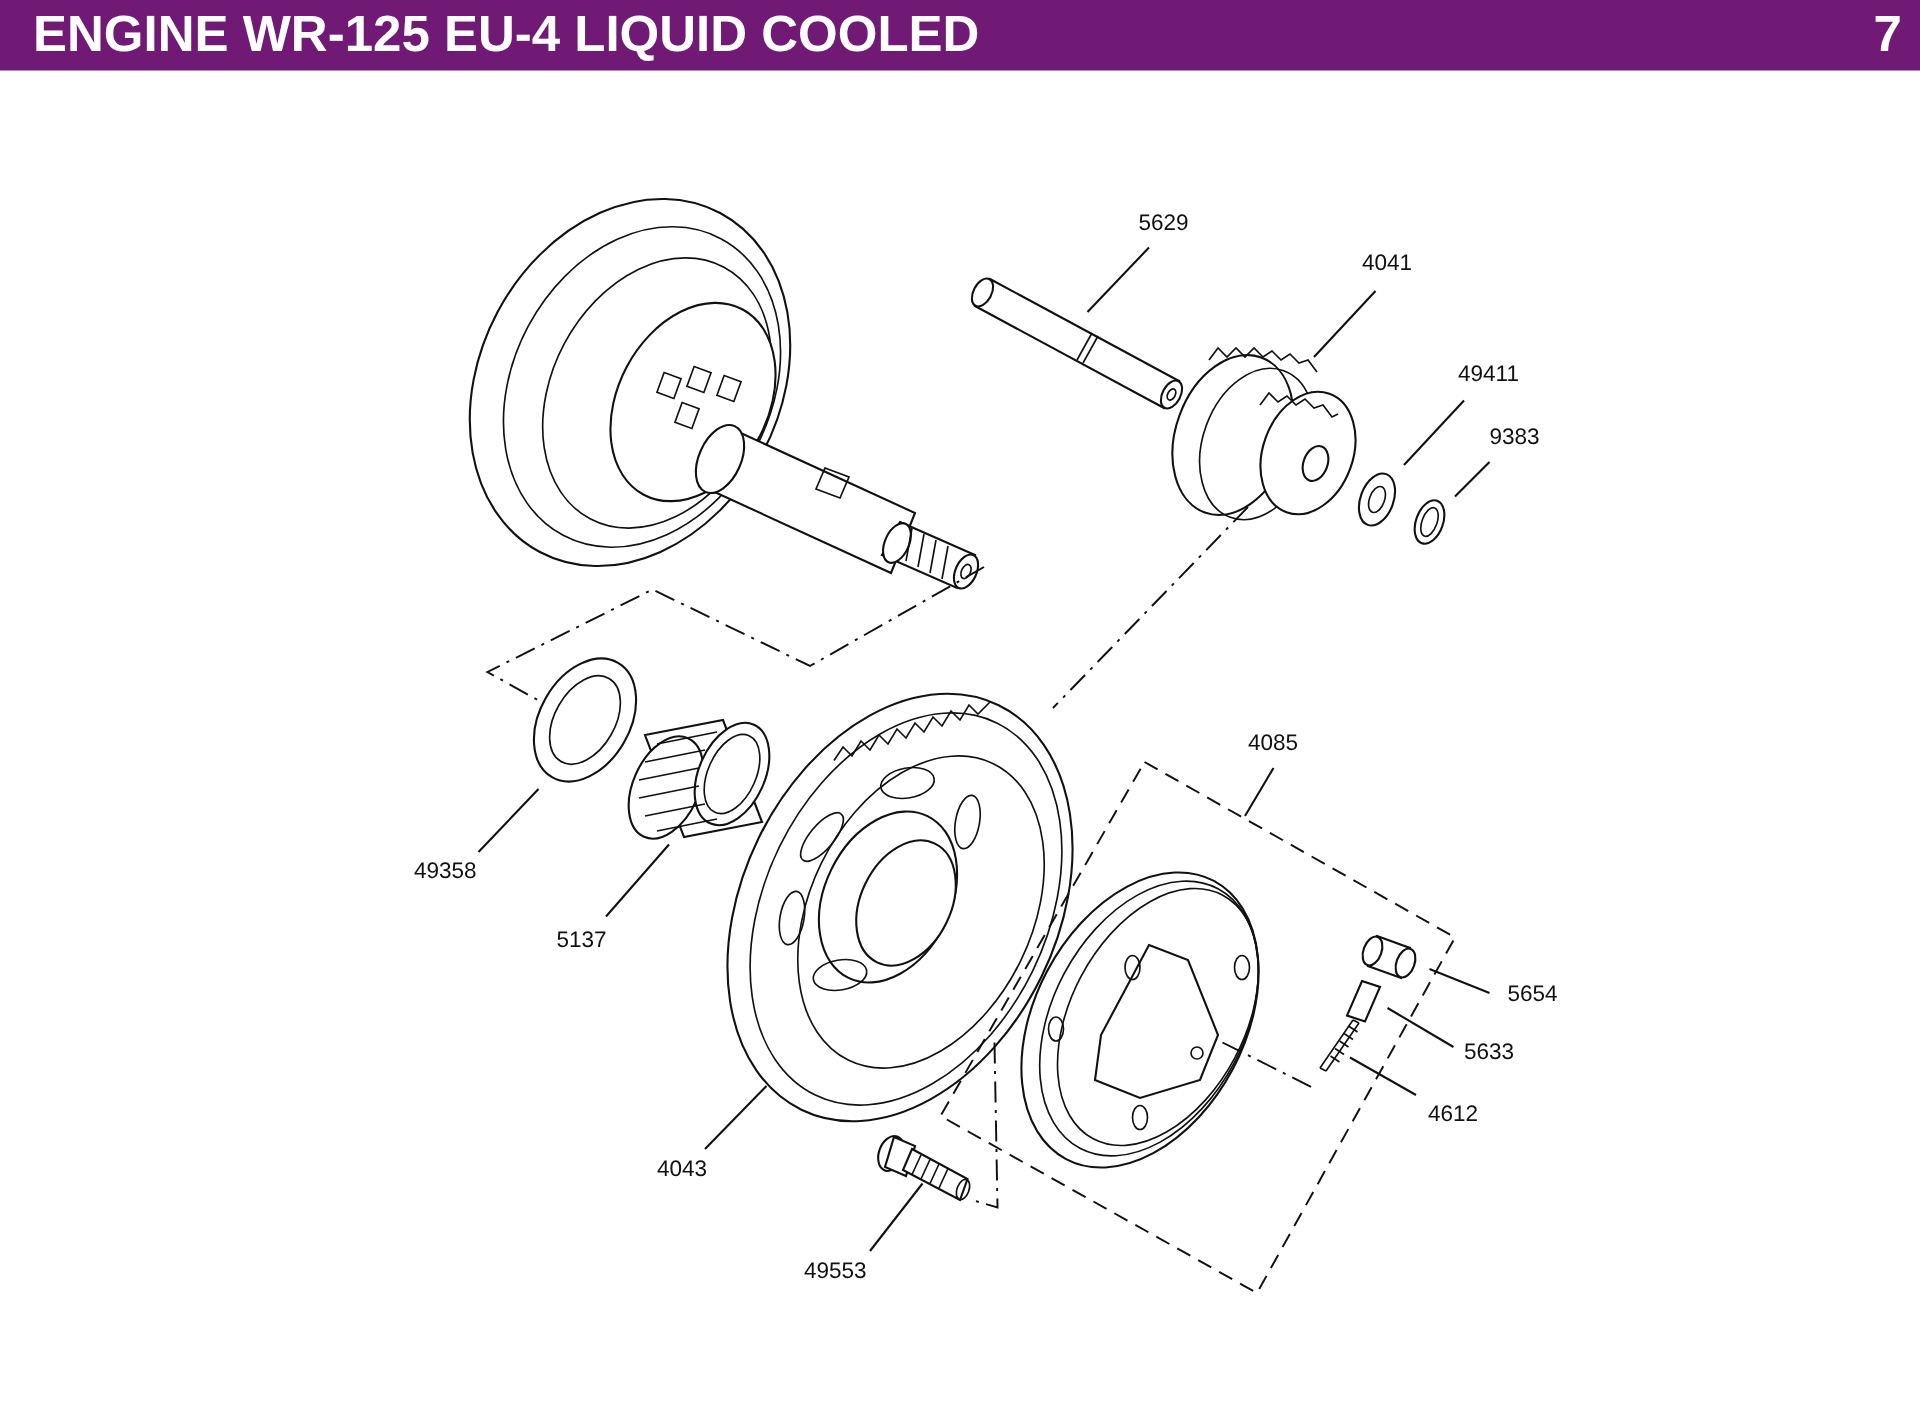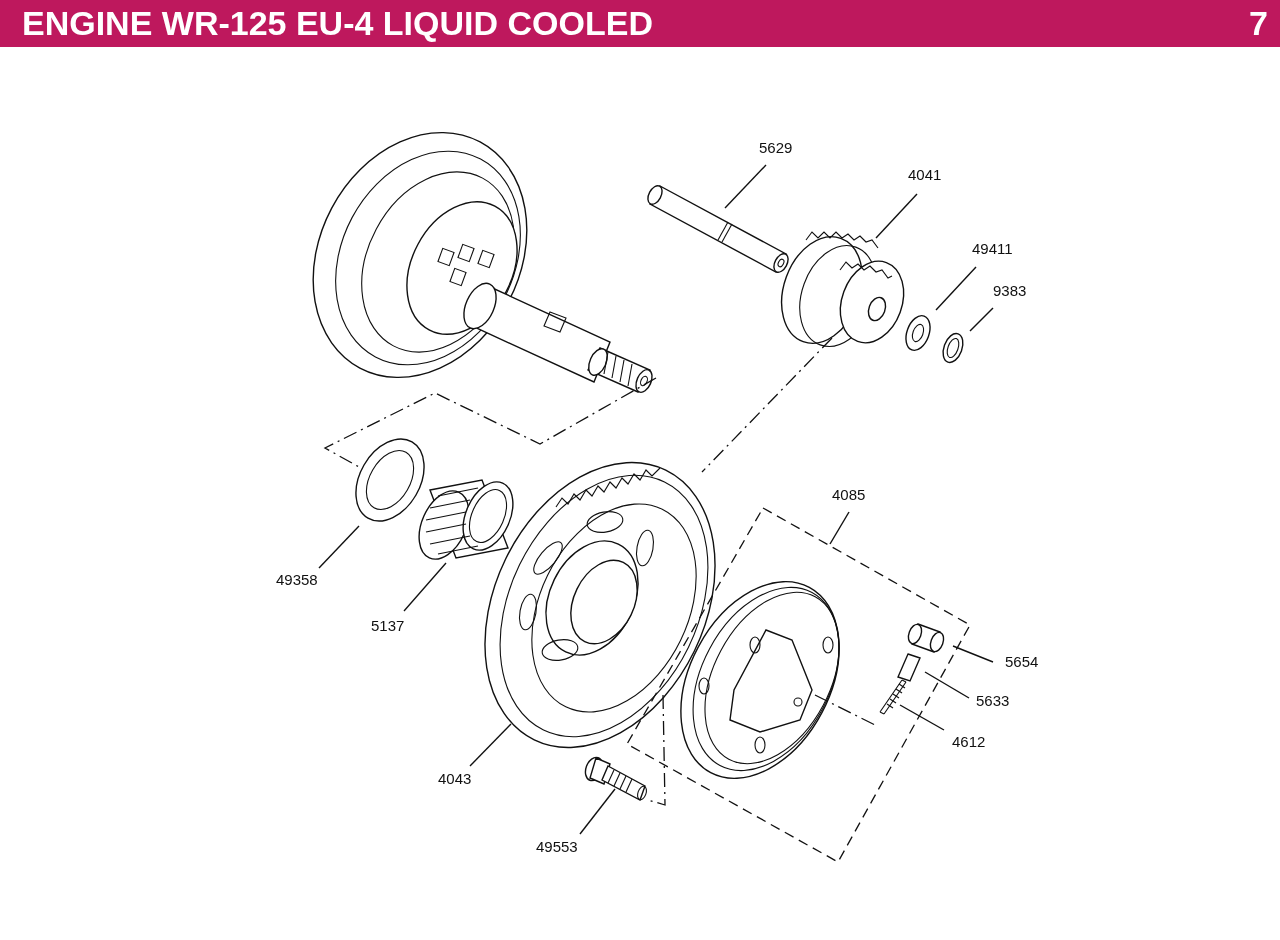--- a/index.html
+++ b/index.html
@@ -1,17 +1,17 @@
 <!DOCTYPE html>
 <html><head>
 <meta charset="utf-8">
 <style>
   html, body { margin:0; padding:0; background:#ffffff; }
   body { width:1280px; height:940px; position:relative; overflow:hidden; font-family:"Liberation Sans", sans-serif; }
-  .titlebar { position:absolute; left:0; top:0; width:1280px; height:47px; background:#be185d; color:#ffffff; }
+  .titlebar { position:absolute; left:0; top:0; width:1280px; height:47px; background:#701a75; color:#ffffff; }
   .title { position:absolute; left:22px; top:3px; font-size:34px; font-weight:bold; line-height:40px; letter-spacing:0px; }
   .pagenum { position:absolute; right:12px; top:3px; font-size:34px; font-weight:bold; line-height:40px; }
   .diagram { position:absolute; left:0; top:47px; width:1280px; height:893px; }
   .lbl { font-family:"Liberation Sans", sans-serif; font-size:15px; fill:#111; }
   .ln { stroke:#111; stroke-width:1.4; fill:none; }
   .part { stroke:#111; stroke-width:1.4; fill:#fff; }
   .thin { stroke:#111; stroke-width:1.1; fill:none; }
   .dash { stroke:#111; stroke-width:1.3; fill:none; stroke-dasharray:10 6; }
   .dashdot { stroke:#111; stroke-width:1.3; fill:none; stroke-dasharray:14 5 2 5; }
 </style>

